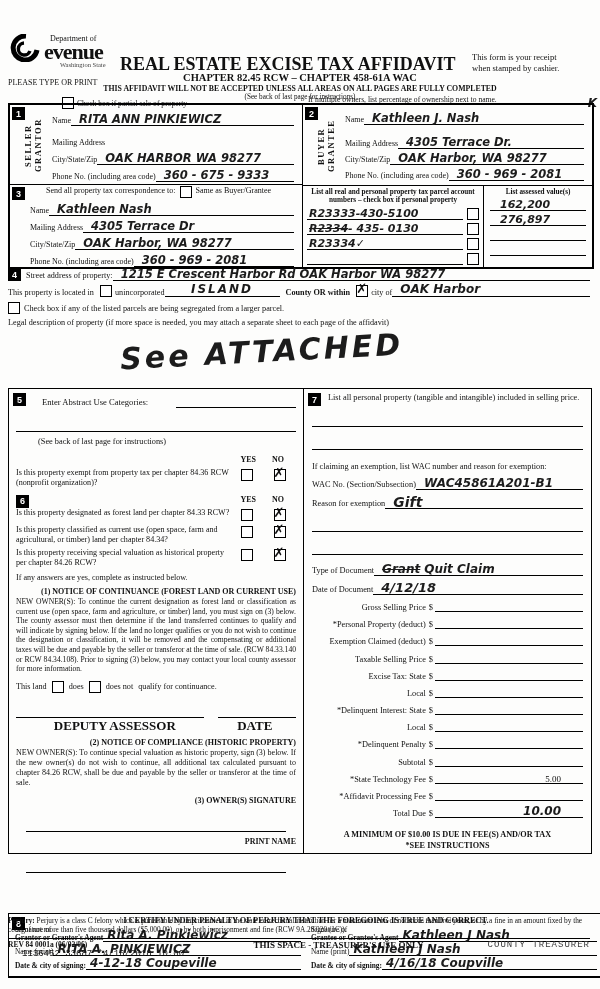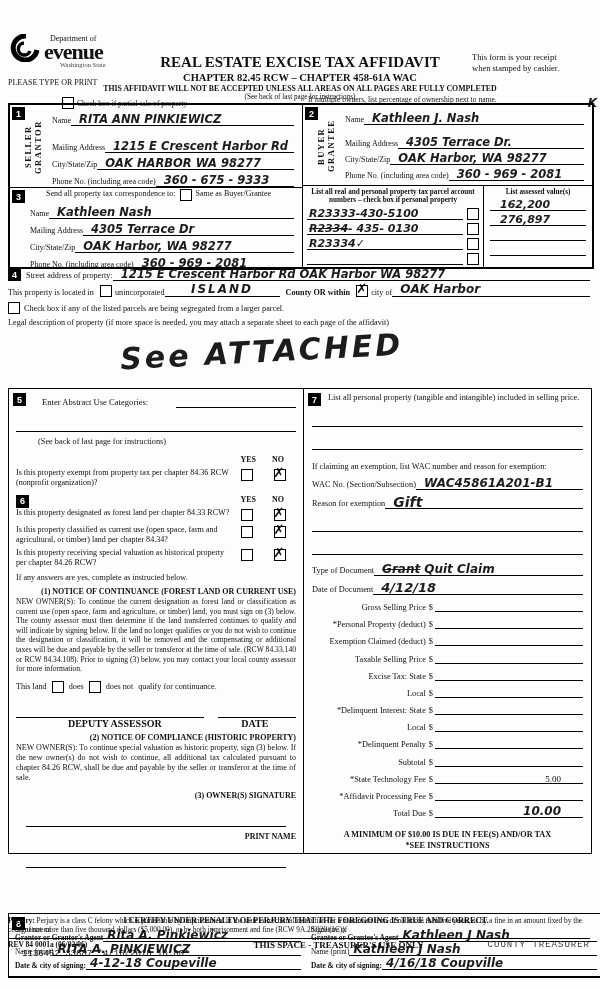--- a/index.html
+++ b/index.html
@@ -15,21 +15,21 @@
   .line { border-bottom:1px solid #000; }
 
   
   .logo-wrap { left:10px; top:34px; width:150px; }
   .logo-row { display:flex; align-items:flex-start; }
   .logo-txt { margin-left:-6px; }
   .dept { font-size:8px; margin-left:16px; }
   .rev { font-size:22px; font-weight:bold; letter-spacing:-1px; line-height:18px; margin-left:10px; }
   .wastate { font-size:6.5px; color:#444; margin-left:26px; }
   .please { left:8px; top:78px; font-size:8px; }
-  .title { left:120px; top:54px; width:360px; text-align:center; font-size:15px; font-weight:bold; }
+  .title { left:120px; top:54px; width:360px; font-size:18px; font-weight:bold; }
   .chapters { left:120px; top:72px; width:360px; text-align:center; font-size:10.5px; font-weight:bold; }
   .receipt { left:472px; top:52px; width:118px; font-size:8.5px; line-height:1.25; }
   .warning { left:0; top:84px; width:100%; text-align:center; font-size:7.8px; font-weight:bold; }
   .seeback-top { left:0; top:92.5px; width:100%; text-align:center; font-size:7.2px; }
   .partials { left:62px; top:97px; font-size:7.6px; display:flex; align-items:center; gap:3px; }
   .multiowner { left:308px; top:95px; font-size:7.6px; }
   .marginmark { right:3px; top:96px; font-size:12px; }
 
   
   .cb { display:inline-block; width:10px; height:10px; border:1.2px solid #000;
@@ -95,21 +95,21 @@
   .qrow { display:flex; align-items:flex-start; margin-top:4px; }
   .qtext { flex:1; font-size:8.1px; line-height:1.22; }
   .cbcol { width:33px; display:flex; justify-content:center; padding-top:1px; }
   .ifyes { font-size:8.1px; margin-top:5px; }
   .nt { font-size:8px; font-weight:bold; text-align:right; margin-top:5px; }
   .nb { font-size:7.6px; line-height:1.26; text-align:justify; margin-top:1px; }
   .qualify { font-size:8.2px; margin-top:7px; display:flex; align-items:center; gap:5px; }
   .dep { display:flex; margin-top:14px; gap:14px; }
   .dep .dl { flex:2.4; border-bottom:1px solid #000; height:10px; }
   .dep .dr { flex:1; border-bottom:1px solid #000; height:10px; }
-  .deplbl { display:flex; font-size:10px; font-weight:bold; }
+  .deplbl { display:flex; font-size:13px; font-weight:bold; }
   .deplbl .dl { flex:2.4; text-align:center; border:0; }
   .deplbl .dr { flex:1; text-align:center; border:0; }
   .sigline { border-bottom:1px solid #000; height:14px; margin:12px 10px 0 10px; }
 
   .pp { font-size:8.3px; line-height:1.3; margin-left:16px; }
   .c7 .ulinerow { margin-top:9px; }
   .claim { font-size:8.3px; margin-top:12px; }
   .c7 .fl { margin-top:4px; }
   .c7 .fl .lbl { font-size:8.3px; }
   .c7 .fl .line .hw { font-size:12px; }
@@ -185,23 +185,20 @@
           <span>GRANTOR</span>
         </div>
         <div class="fl" style="margin-top:3px">
           <span class="lbl">Name</span>
           <span class="line">
               <span class="hw">RITA ANN PINKIEWICZ</span>
             </span>
         </div>
         <div class="fl" style="margin-top:12px">
           <span class="lbl">Mailing Address</span>
-          <span class="line">
-              <span class="hw">1215 E Crescent Harbor Rd</span>
-            </span>
         </div>
         <div class="fl" style="margin-top:2px">
           <span class="lbl">City/State/Zip</span>
           <span class="line">
               <span class="hw">OAK HARBOR WA 98277</span>
             </span>
         </div>
         <div class="fl" style="margin-top:2px">
           <span class="lbl">Phone No. (including area code)</span>
           <span class="line">

